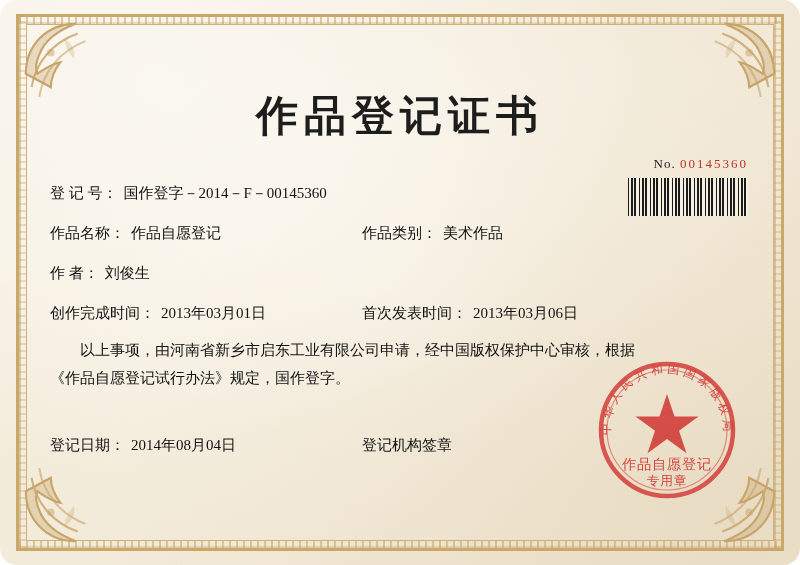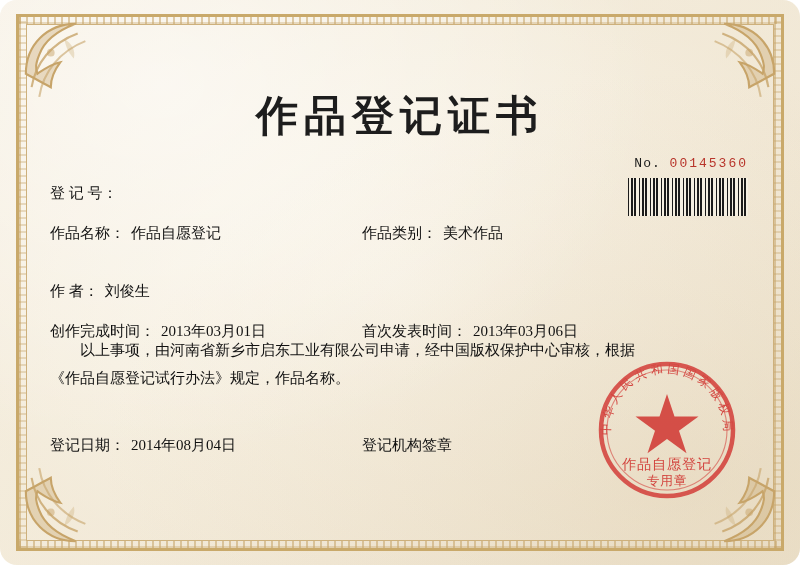--- a/index.html
+++ b/index.html
@@ -89,21 +89,21 @@
     margin-top: 44px;
     font-family: "DejaVu Serif", "Liberation Serif", serif;
   }
   .cert-no-row {
     position: absolute;
     right: 6px;
     top: 112px;
     font-size: 13px;
     color: #2b2b2b;
     letter-spacing: 1px;
-    font-family: Liberation Mono, monospace;
+    font-family: Liberation Serif, serif;
   }
   .cert-no-label { color: #1c1c1c; }
   .cert-no-value { color: #b8352b; letter-spacing: 2px; }
 
   .barcode {
     position: absolute;
     right: 6px;
     top: 134px;
     width: 120px;
     height: 38px;
@@ -140,21 +140,20 @@
     white-space: nowrap;
     color: #111;
   }
   .value {
     margin-left: 6px;
     color: #111;
     white-space: nowrap;
   }
   .label-spaced {
     letter-spacing: 0;
-    margin-top: 18px;
   }
   .body-text {
     position: absolute;
     left: 4px;
     right: 20px;
     top: 292px;
     font-size: 15px;
     line-height: 28px;
     color: #111;
   }
@@ -242,20 +241,21 @@
       <span class="cert-no-value">00145360</span>
     </div>
 
     <div class="barcode"></div>
 
     <div class="fields">
 
       <div class="field-row">
         <div class="field field-left">
           <span class="label">登 记 号：</span>
+          <span class="value">国作登字－2014－F－00145360</span>
         </div>
       </div>
 
       <div class="field-row">
         <div class="field field-left">
           <span class="label">作品名称：</span>
           <span class="value">作品自愿登记</span>
         </div>
         <div class="field">
           <span class="label">作品类别：</span>
@@ -278,21 +278,21 @@
         <div class="field">
           <span class="label">首次发表时间：</span>
           <span class="value">2013年03月06日</span>
         </div>
       </div>
 
     </div>
 
     <div class="body-text">
       <p class="body-indent">以上事项，由河南省新乡市启东工业有限公司申请，经中国版权保护中心审核，根据</p>
-      <p>《作品自愿登记试行办法》规定，作品名称。</p>
+      <p>《作品自愿登记试行办法》规定，国作登字。</p>
     </div>
 
     <div class="footer-row">
       <div class="footer-left">
         <span class="label">登记日期：</span>
         <span class="value">2014年08月04日</span>
       </div>
       <div class="footer-right">
         <span class="label">登记机构签章</span>
       </div>

